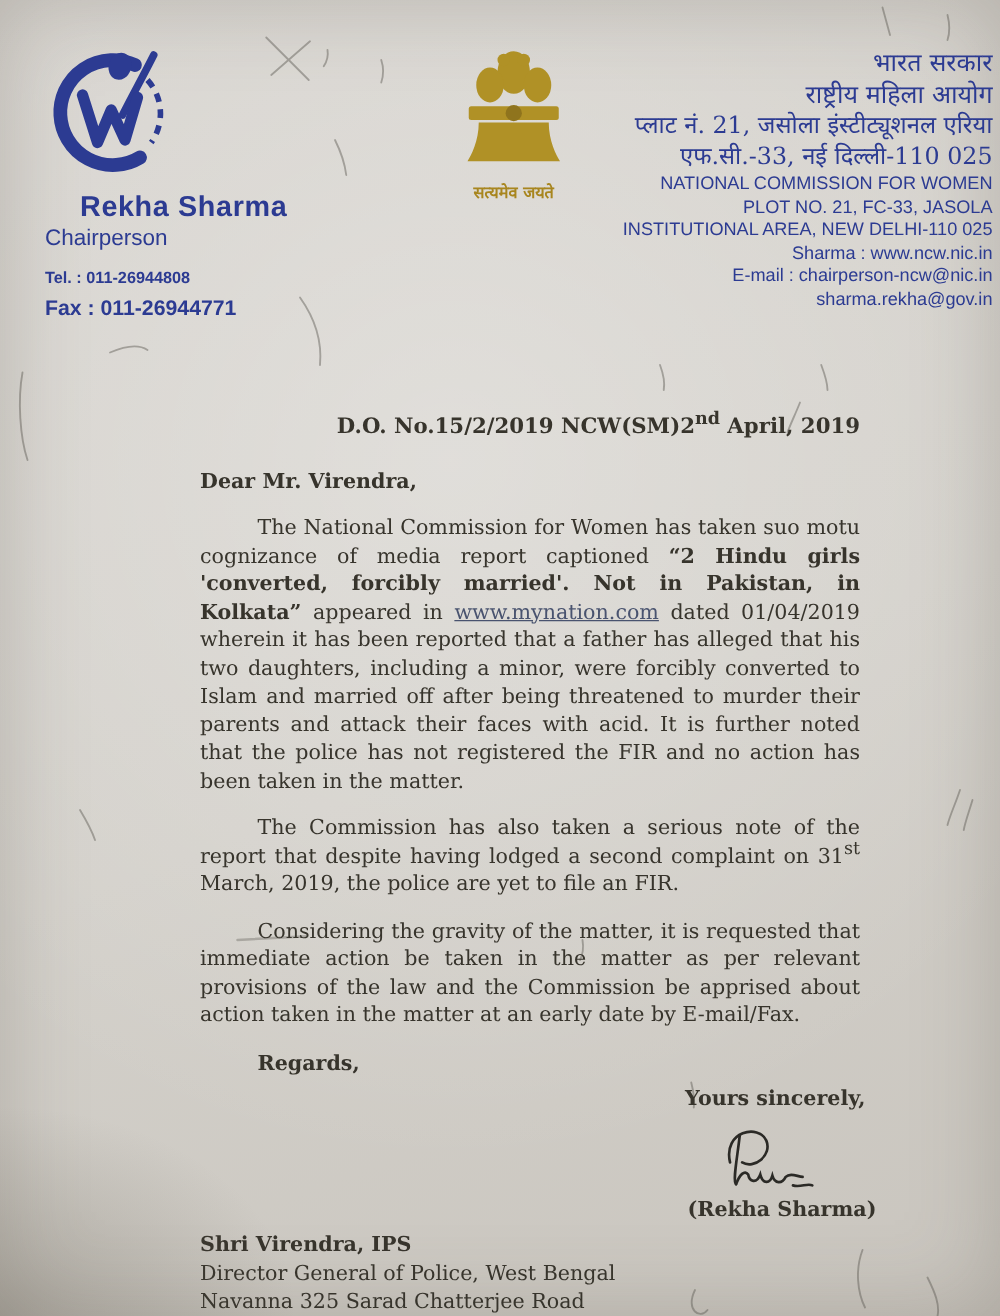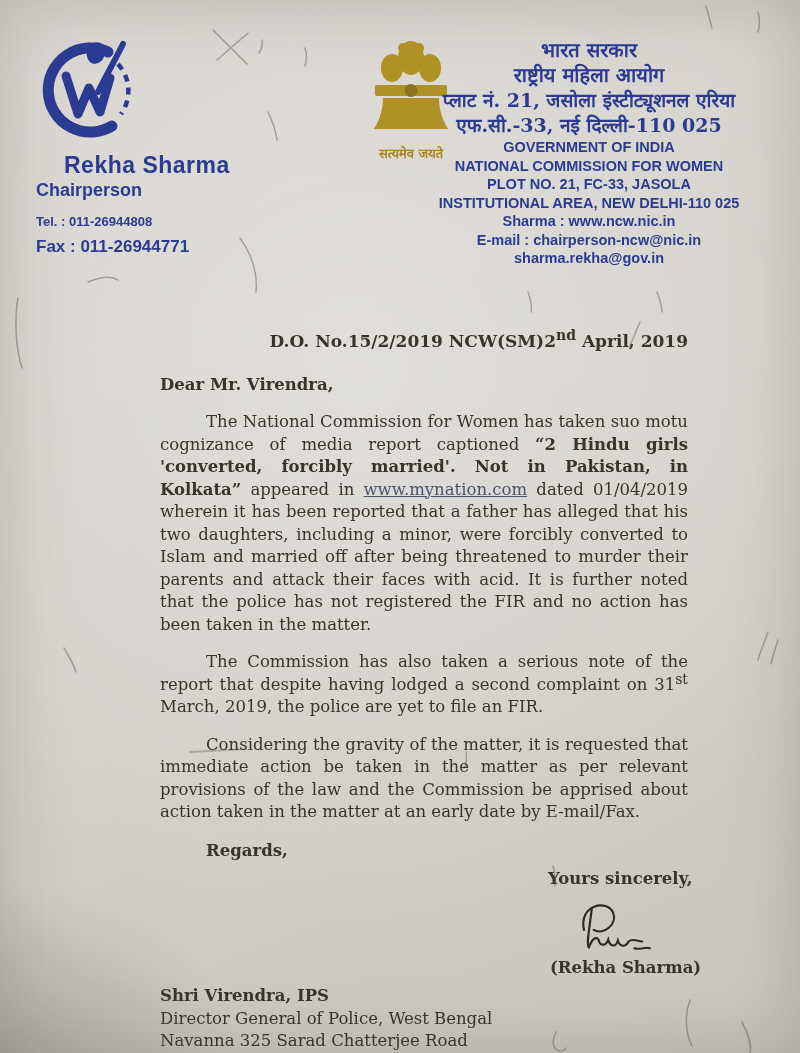--- a/index.html
+++ b/index.html
@@ -19,26 +19,26 @@
     background:radial-gradient(ellipse at 0% 100%, rgba(92,86,74,0.30), transparent 70%);
     pointer-events:none;
   }
   .overlay{position:absolute;inset:0;pointer-events:none;}
 
   
   .sans{font-family:"Liberation Sans","DejaVu Sans",sans-serif;}
   .blue{color:#2c3b92;}
   .logo{position:absolute;left:36px;top:40px;width:105px;height:100px;}
   .sender-name{position:absolute;left:36px;top:152px;font-size:23px;font-weight:bold;letter-spacing:.5px;margin-left:28px;}
-  .sender-title{position:absolute;left:36px;top:180px;font-size:18px;font-weight:bold;}
+  .sender-title{position:absolute;left:36px;top:180px;font-size:18px;font-weight:normal;}
   .sender-tel{position:absolute;left:36px;top:214px;font-size:13px;font-weight:bold;}
   .sender-fax{position:absolute;left:36px;top:237px;font-size:17px;font-weight:bold;}
 
   .emblem{position:absolute;left:364px;top:36px;width:94px;height:130px;}
-  .office{position:absolute;left:408px;top:38px;width:362px;text-align:center;font-weight:bold;}
+  .office{position:absolute;left:432px;top:38px;width:362px;text-align:right;font-weight:normal;}
   .office .hi1{font-size:20px;line-height:25px;}
   .office .hi2{font-size:19px;line-height:25px;}
   .office .en{font-family:"Liberation Sans","DejaVu Sans",sans-serif;font-size:14.5px;line-height:18.5px;}
 
   
   .letter{position:absolute;left:160px;top:330px;width:528px;font-size:16.5px;line-height:22.5px;}
   .refrow{display:flex;justify-content:flex-end;font-weight:bold;font-size:17px;}
   .salutation{margin-top:21px;font-weight:bold;}
   p.para{margin:15px 0 0 0;text-align:justify;text-indent:46px;}
   .caption-bold{font-weight:bold;}
@@ -107,21 +107,20 @@
       <path d="M19 62 C19 77 13 88 10 93 L84 93 C81 88 75 77 75 62 Z"></path>
     </g>
     <circle cx="47" cy="54.5" r="6.5" fill="#8f741d"></circle>
     <text x="47" y="122" text-anchor="middle" font-size="13" font-weight="bold" fill="#a8861f">सत्यमेव जयते</text>
   </svg>
   <div class="office blue">
     <div class="hi1">भारत सरकार</div>
     <div class="hi1">राष्ट्रीय महिला आयोग</div>
     <div class="hi2">प्लाट नं. 21, जसोला इंस्टीट्यूशनल एरिया</div>
     <div class="hi2">एफ.सी.-33, नई दिल्ली-110 025</div>
-    <div class="en">GOVERNMENT OF INDIA</div>
     <div class="en">NATIONAL COMMISSION FOR WOMEN</div>
     <div class="en">PLOT NO. 21, FC-33, JASOLA</div>
     <div class="en">INSTITUTIONAL AREA, NEW DELHI-110 025</div>
     <div class="en">Sharma : www.ncw.nic.in</div>
     <div class="en">E-mail : chairperson-ncw@nic.in</div>
     <div class="en">sharma.rekha@gov.in</div>
   </div>
 
   <div class="letter">
     <div class="refrow">

